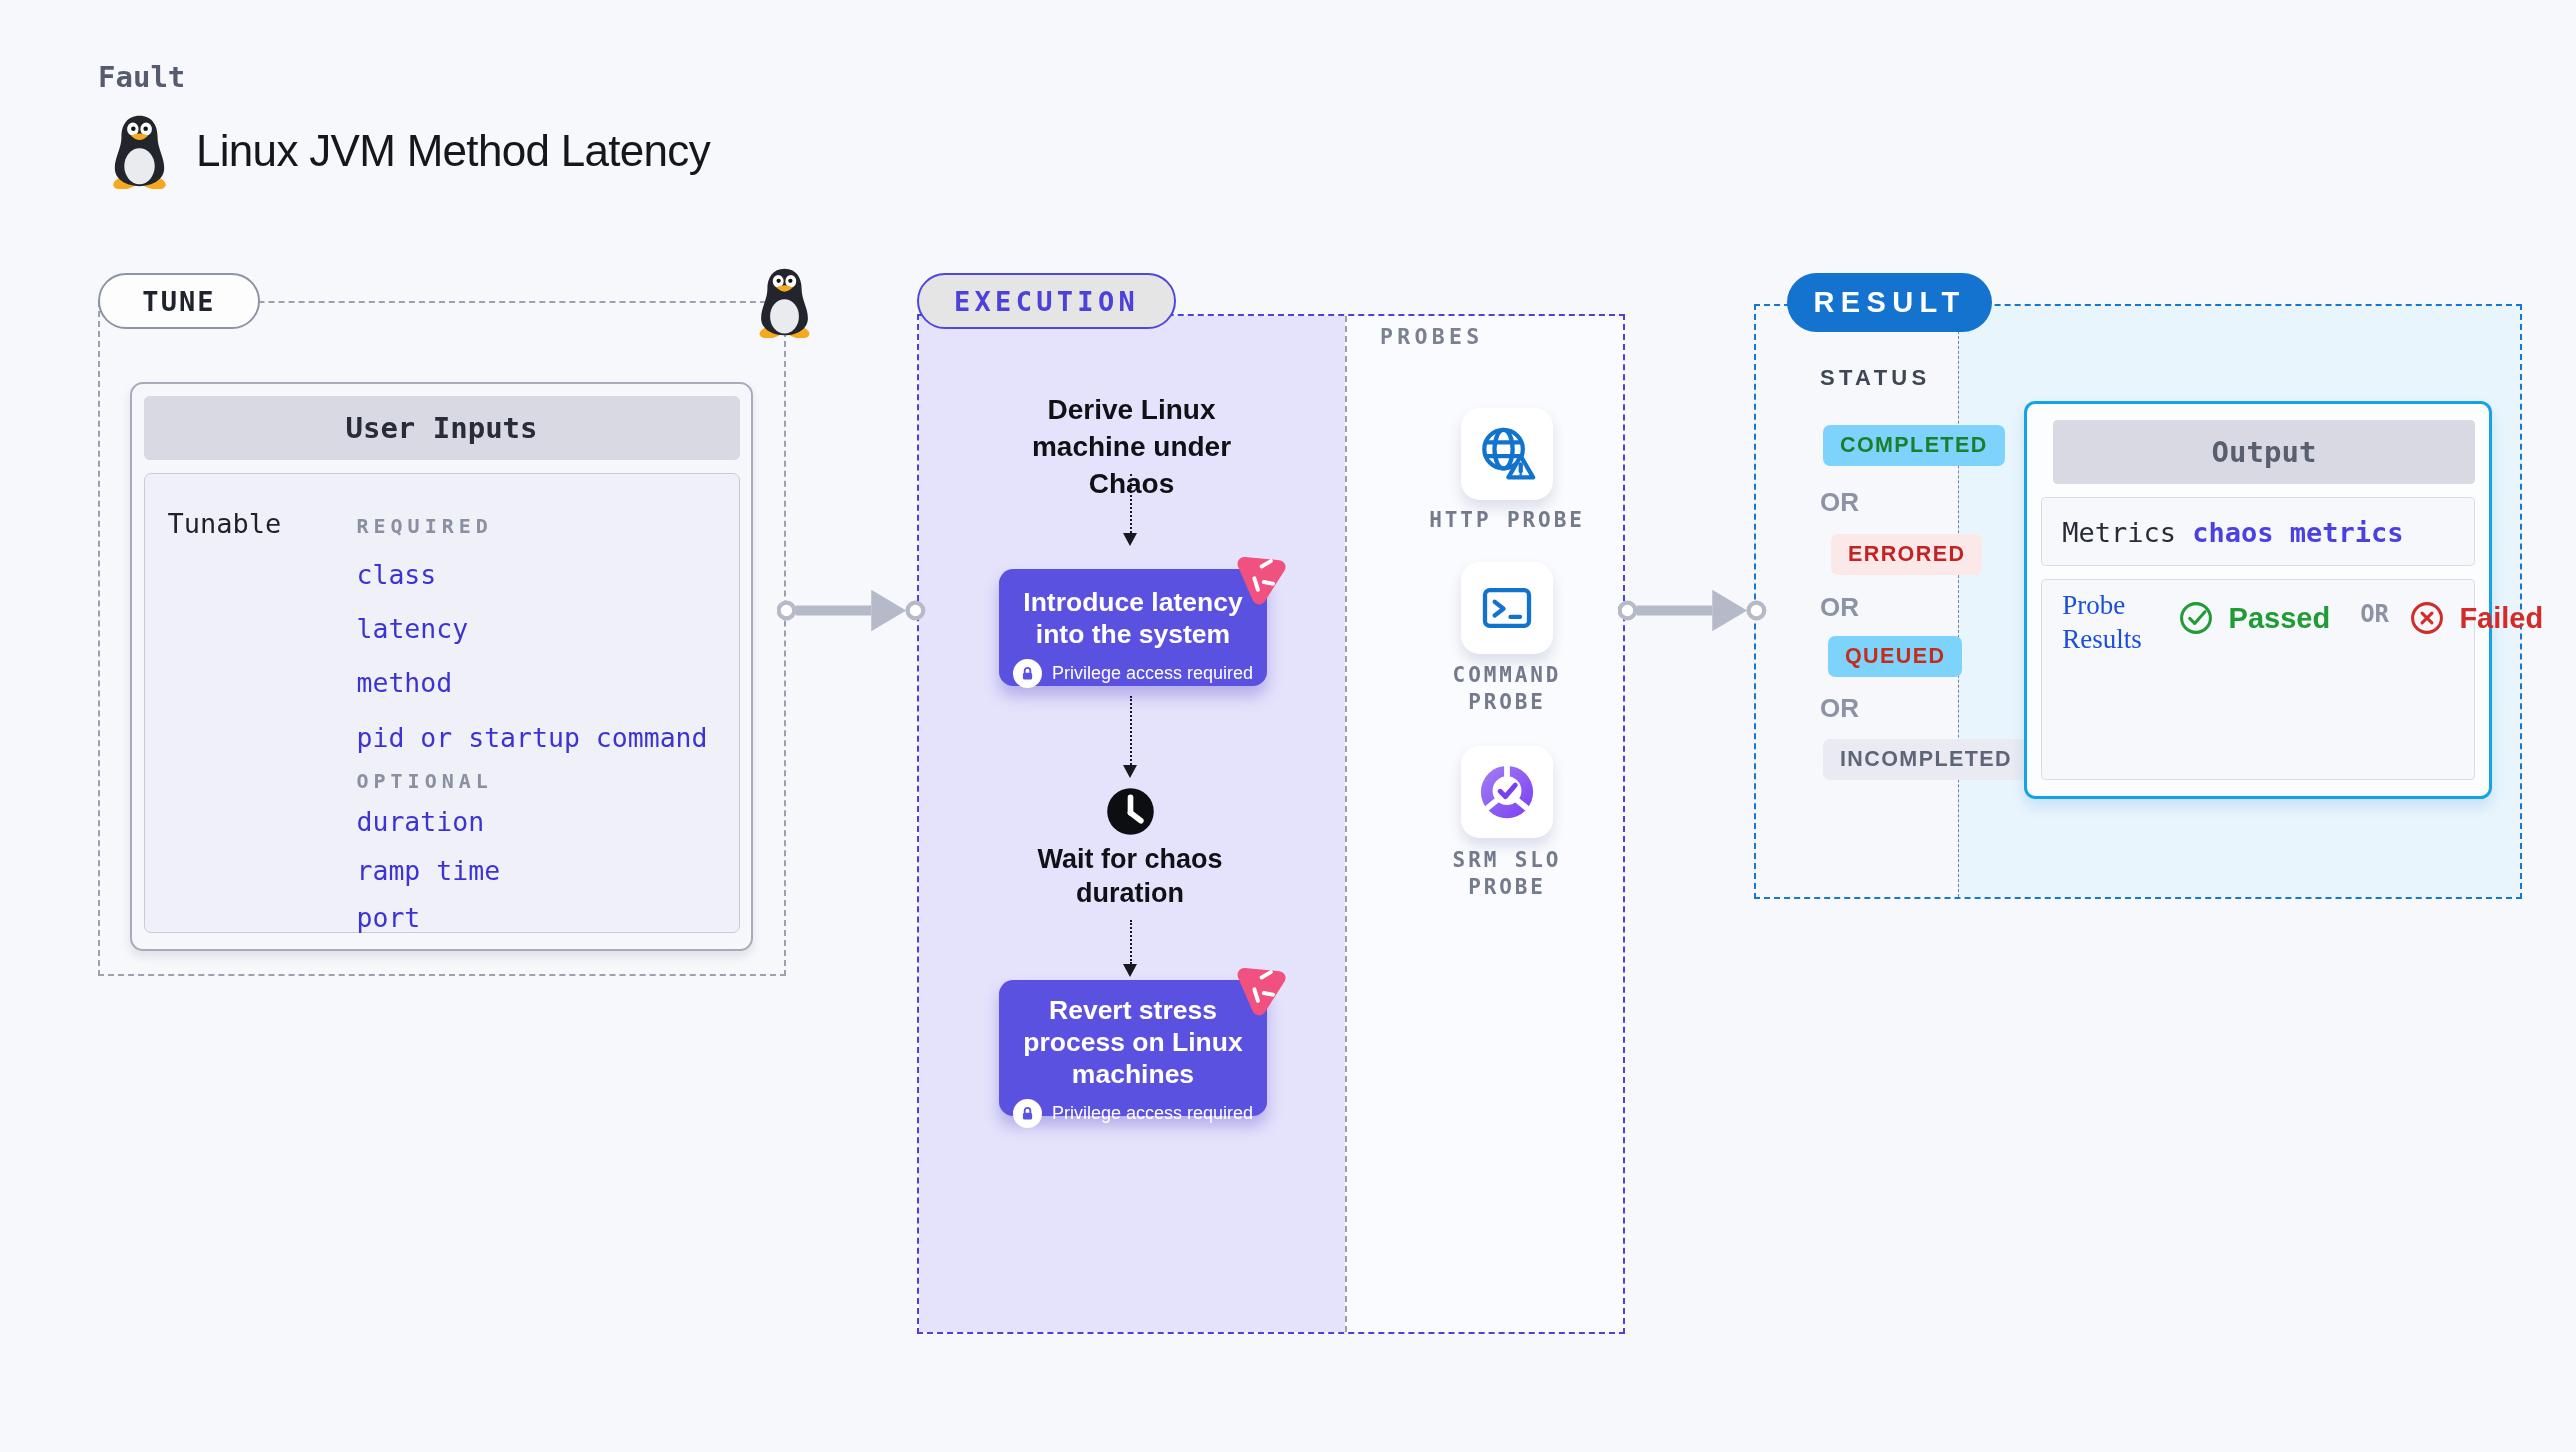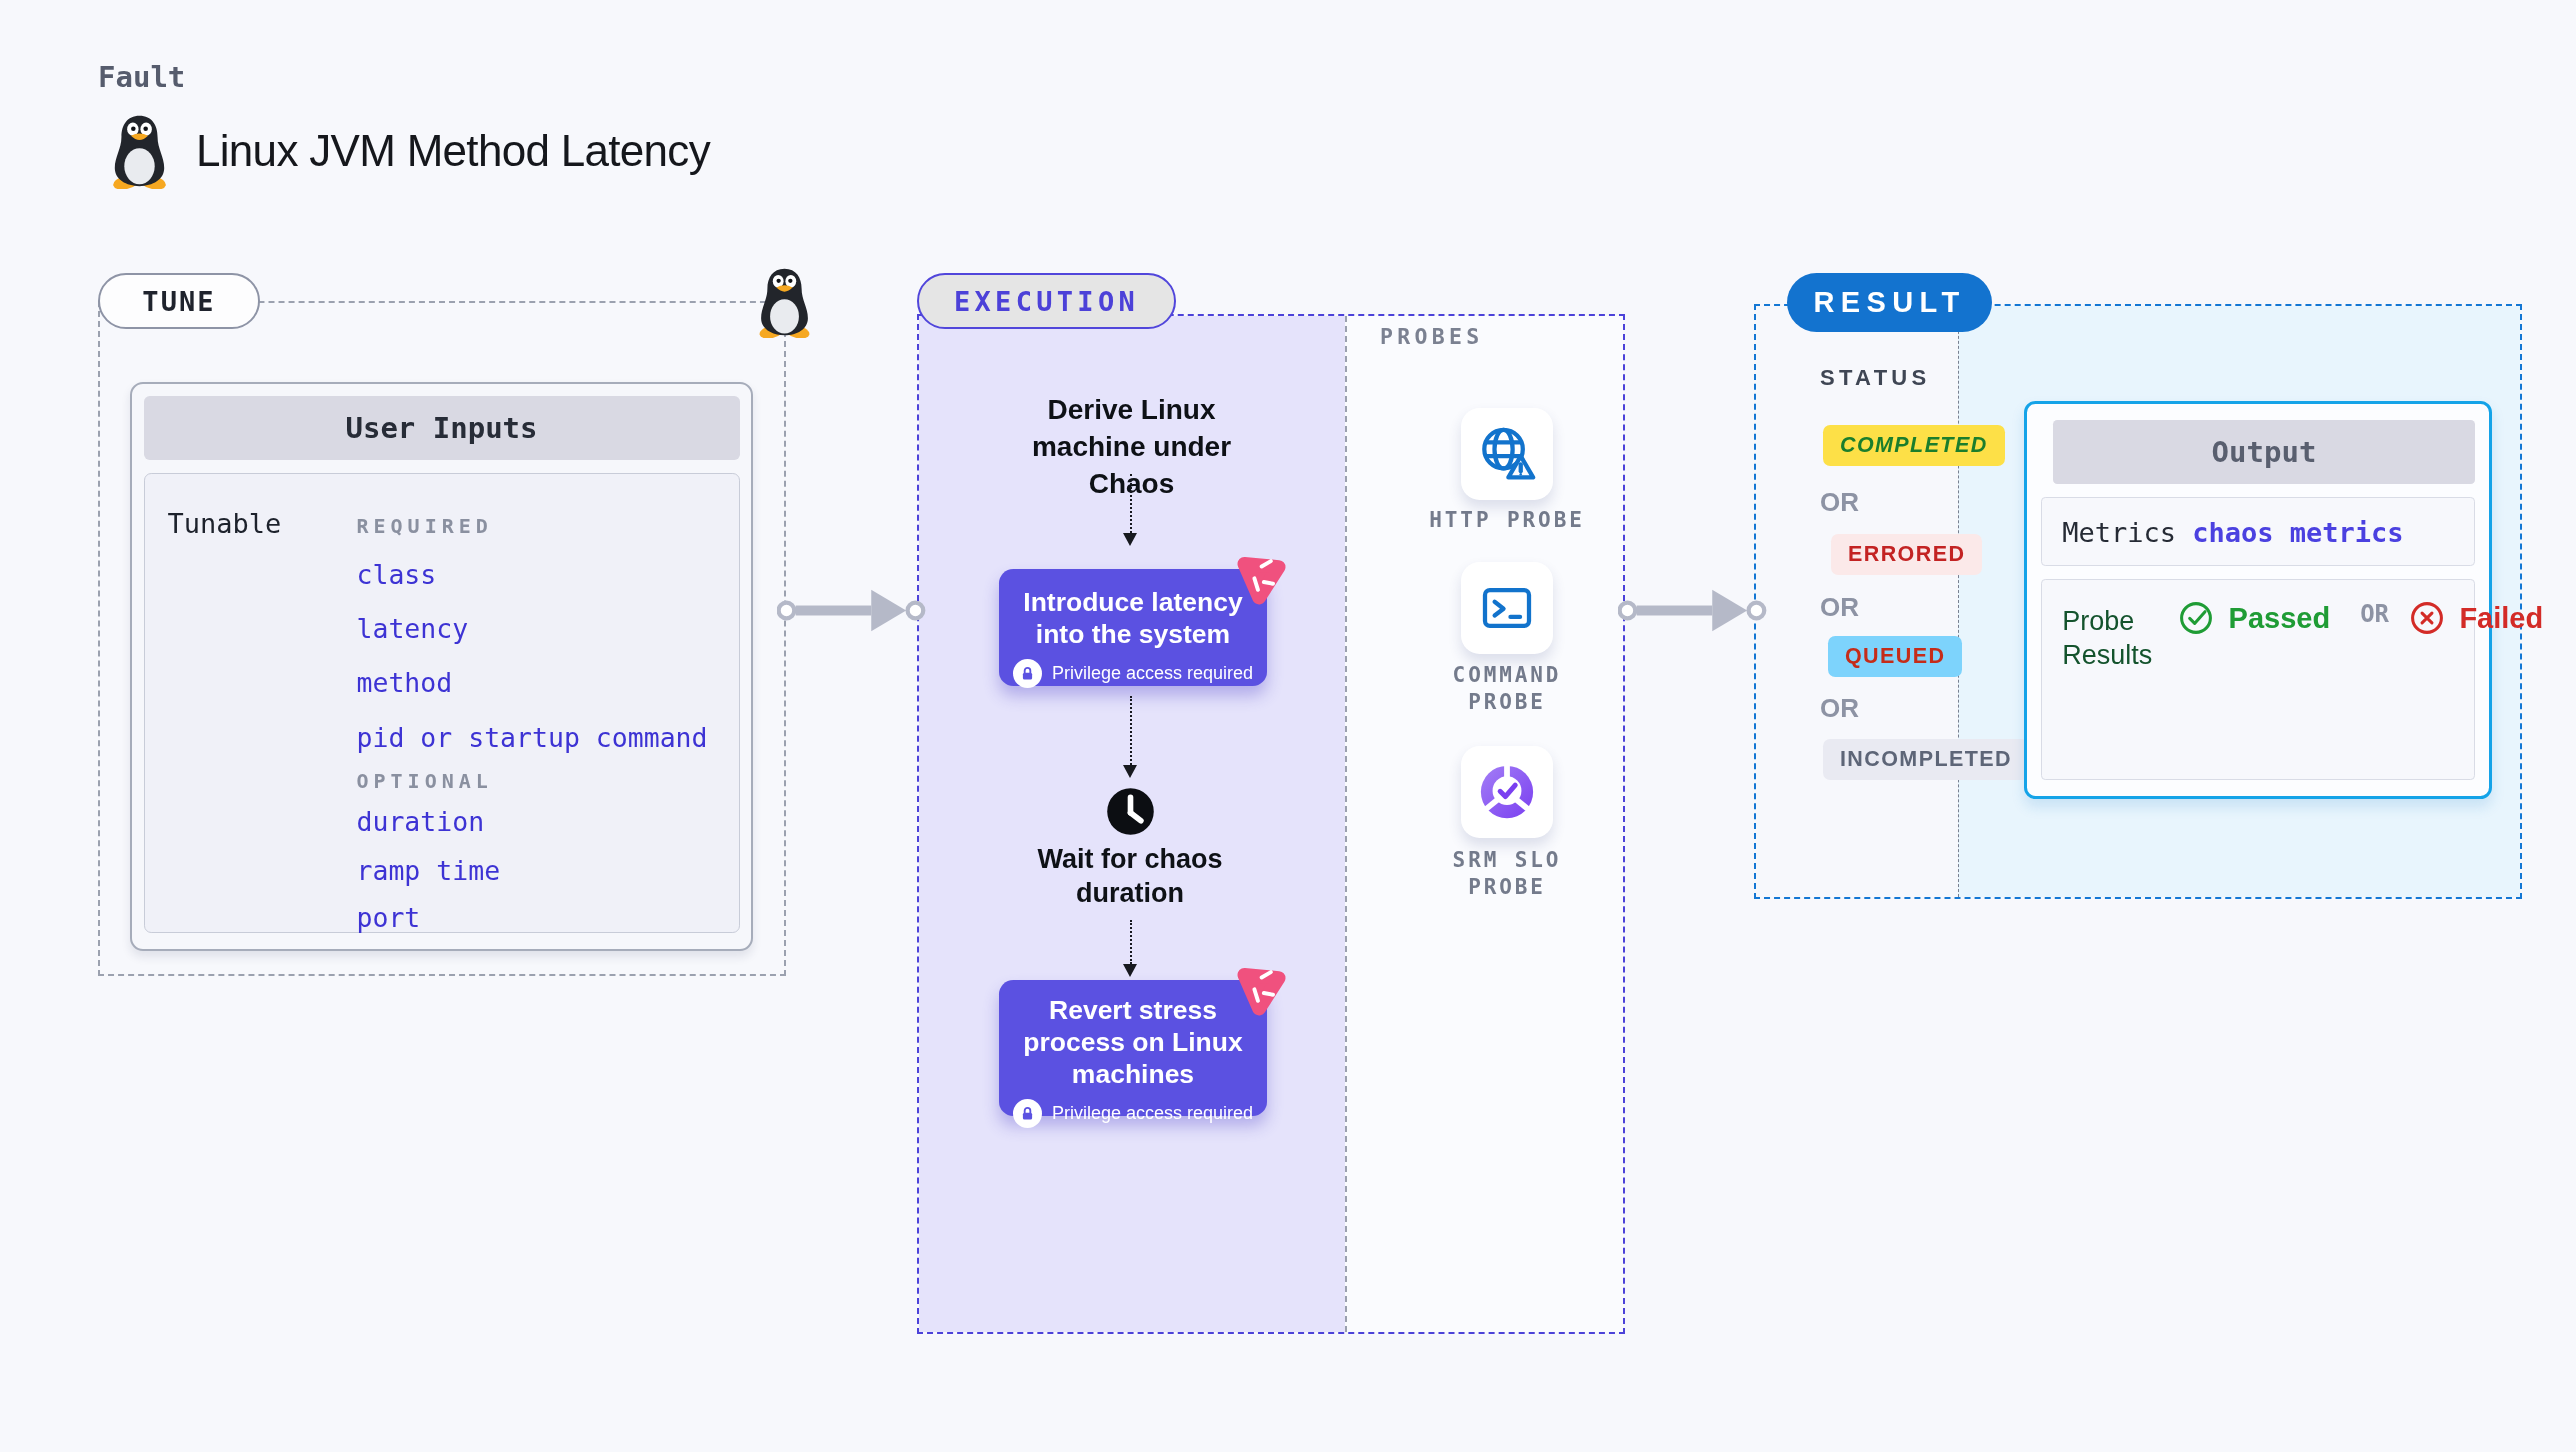--- a/index.html
+++ b/index.html
@@ -103,22 +103,22 @@
   .output-card { position:absolute; left:2024px; top:401px; width:468px; height:398px; background:#fcfdff;
                  border:3.6px solid #14a3e8; border-radius:11.5px; box-shadow:0 7.2px 13px rgba(20,120,200,.15); z-index:4; }
   .output-header { position:absolute; left:14.3px; top:15.8px; right:14.3px; height:64px; background:#d9d9e3; border-radius:4.3px;
                    display:flex; align-items:center; justify-content:center;
                    font-family:"DejaVu Sans Mono",monospace; font-size:29px; font-weight:bold; color:#595f6f;margin-left:12px; }
   .output-row { position:absolute; left:14.3px; right:14.3px; background:#f7f8fc; border:1.4px solid #d9dce6; border-radius:4.3px; }
   .metrics-row { top:93px; height:69px; }
   .metrics-label { position:absolute; left:20px; top:18.6px; font-family:"DejaVu Sans Mono",monospace; font-size:27px; color:#262b35; }
   .metrics-value { position:absolute; left:150px; top:18.6px; font-family:"DejaVu Sans Mono",monospace; font-size:27px; font-weight:bold; color:#4b41e0; }
   .probe-results-row { top:175px; bottom:15.8px; }
-  .probe-results-label { position:absolute; left:20px; top:24px; width:136px; font-family:Liberation Sans, sans-serif;
-                         font-size:27px; color:#14532d; line-height:34px; }
+  .probe-results-label { position:absolute; left:20px; top:8px; width:136px; font-family:Liberation Serif, serif;
+                         font-size:27px; color:#1d4ed8; line-height:34px; }
   .pr-col { position:absolute; left:136px; top:20px; display:flex; gap:20px; }
   .pr-item { display:flex; align-items:center; gap:14.3px; }
   .pr-item svg { width:36px; height:36px; }
   .pr-passed { font-size:29px; font-weight:bold; color:#1f9c35; }
   .pr-failed { font-size:29px; font-weight:bold; color:#d32b27; }
   .pr-or { margin-left:10px; font-family:"DejaVu Sans Mono",monospace; font-size:24px; font-weight:bold; color:#8d93a4; }
 </style>
 </head>
 <body>
 
@@ -296,21 +296,21 @@
     <polygon points="132,11 132,69 181,40" fill="#b5b9c8"></polygon>
     <circle cx="194" cy="40" r="11" fill="#fff" stroke="#b5b9c8" stroke-width="6"></circle>
   </svg>
 
   <div class="dashed-box result-box">
     <div class="result-blue"></div>
   </div>
   <div class="pill result-pill">RESULT</div>
 
   <div class="status-label">STATUS</div>
-  <span class="status-badge badge-0" style="background: #fde047; color: rgb(27, 126, 44); font-style: italic;">COMPLETED</span>
+  <span class="status-badge badge-0" style="background: #7dd3fc; color: rgb(27, 126, 44);">COMPLETED</span>
   <span class="or-label or-1">OR</span>
   <span class="status-badge badge-1" style="background: rgb(251, 233, 233); color: rgb(195, 35, 35);">ERRORED</span>
   <span class="or-label or-2">OR</span>
   <span class="status-badge badge-2" style="background: #7dd3fc; color: rgb(197, 44, 25);">QUEUED</span>
   <span class="or-label or-3">OR</span>
   <span class="status-badge badge-3" style="background: rgb(233, 234, 242); color: rgb(93, 101, 119);">INCOMPLETED</span>
 
   <div class="output-card">
     <div class="output-header">Output</div>
 

